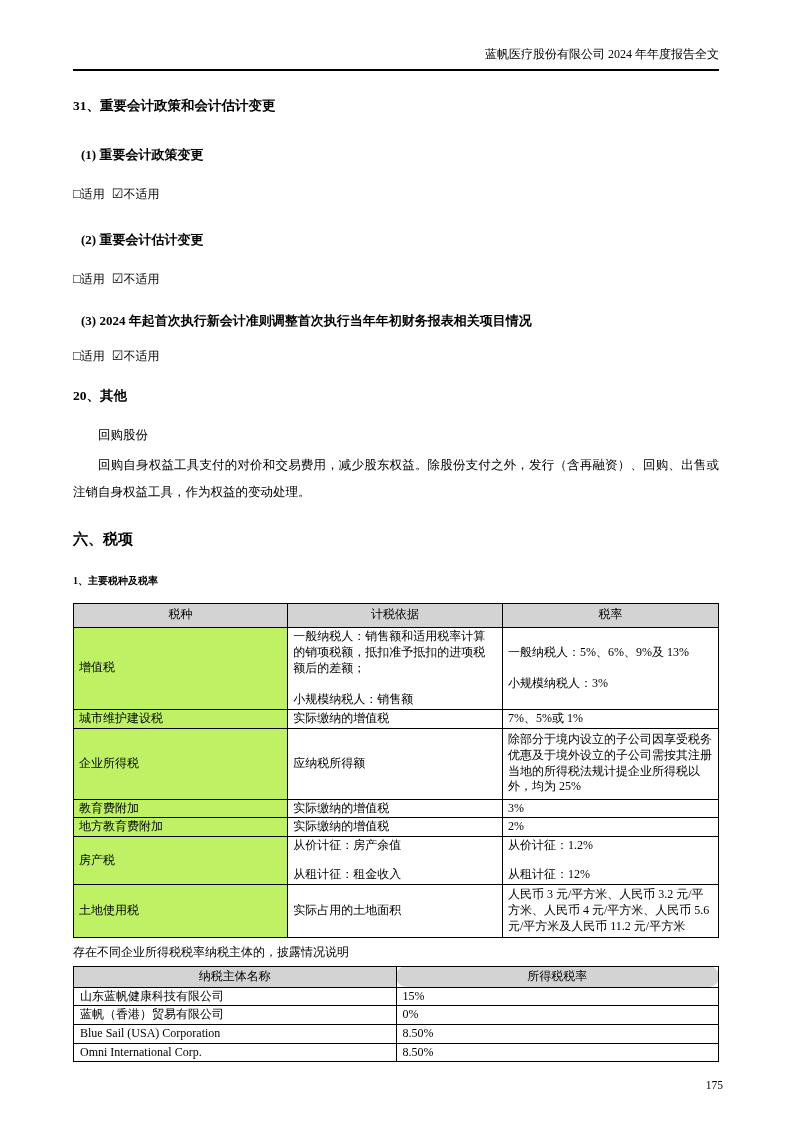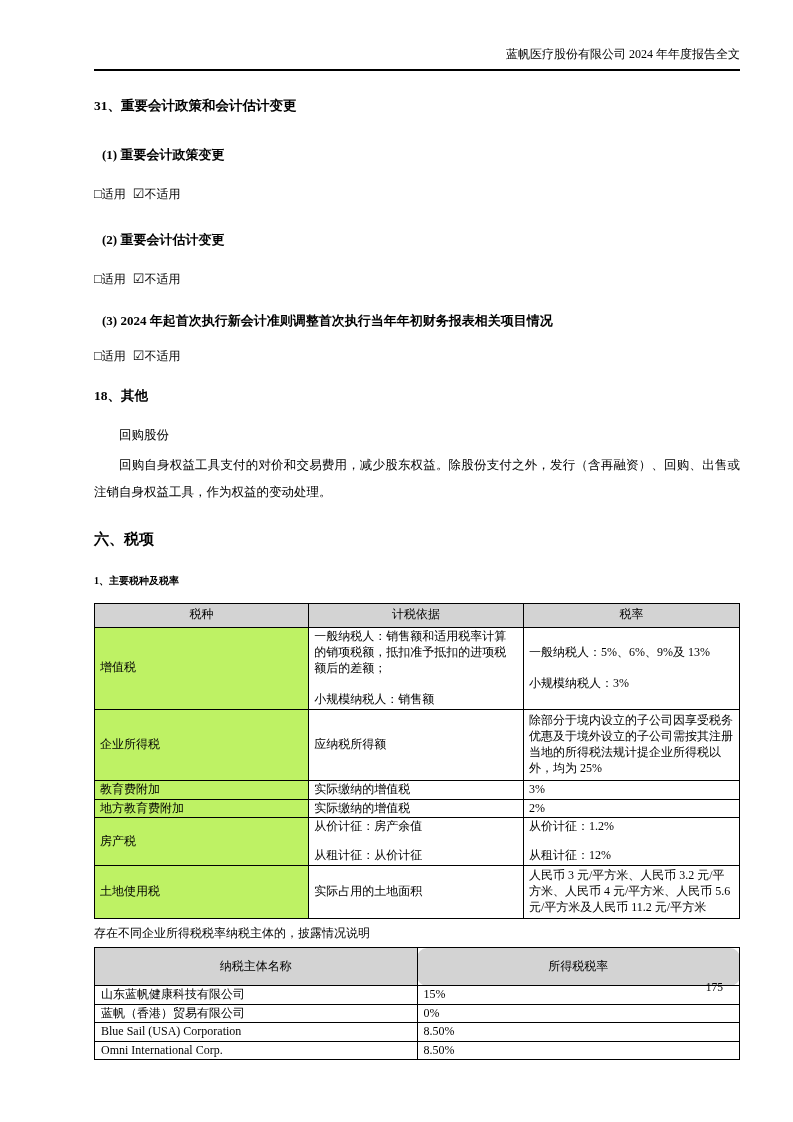--- a/index.html
+++ b/index.html
@@ -4,21 +4,21 @@
 <style>
   * { box-sizing: border-box; margin: 0; padding: 0; }
   html, body { background: #ffffff; }
   body {
     width: 793px; height: 1122px;
     position: relative;
     overflow: hidden;
     font-family: "Liberation Serif", "DejaVu Serif", serif;
     color: #000;
   }
-  .content { width: 646px; margin-left: 94px; }
+  .content { width: 646px; margin-left: 73px; }
 
   .doc-header {
     padding-top: 46px;
     padding-bottom: 6px;
     border-bottom: 2px solid #000;
     text-align: right;
     font-size: 12px;
   }
 
   .h-num { font-size: 13.5px; font-weight: bold; margin-top: 26px; }
@@ -65,28 +65,28 @@
   .tbl-note { margin-top: 6px; font-size: 12px; }
 
   .entity-table { margin-top: 5px; border: 1.5px solid #000; }
   .entity-table th, .entity-table td {
     border: 1px solid #000;
     padding: 1px 6px;
     line-height: 1.3;
     vertical-align: middle;
     font-weight: normal;
   }
-  .entity-table th { background: #d3d3d3; text-align: center; height: 38px; }
+  .entity-table th { background: #d3d3d3; text-align: center; height: 21px; }
   .entity-table td { height: 17px; text-align: left; }
   .entity-table .col-name { width: 50%; }
   .entity-table .col-rate { width: 50%; border-radius: 10px; }
 
   .page-number {
     position: absolute;
-    top: 981px; right: 70px;
+    top: 1079px; right: 70px;
     font-size: 11.5px;
     font-family: "Liberation Serif", "DejaVu Serif", serif;
   }
 
   .rh-82 { height: 82px; }
   .rh-18 { height: 18px; }
   .rh-71 { height: 71px; }
   .rh-17 { height: 17px; }
   .rh-45 { height: 45px; }
   .rh-53 { height: 53px; }
@@ -110,21 +110,21 @@
   <div class="h-sub">(2) 重要会计估计变更</div>
   <div class="checkline">
     <span class="cb-pair"><span class="cb-glyph">□</span><span>适用</span></span><span class="cb-pair"><span class="cb-glyph">☑</span><span>不适用</span></span>
   </div>
 
   <div class="h-sub tight">(3) 2024 年起首次执行新会计准则调整首次执行当年年初财务报表相关项目情况</div>
   <div class="checkline" style="margin-top:18px">
     <span class="cb-pair"><span class="cb-glyph">□</span><span>适用</span></span><span class="cb-pair"><span class="cb-glyph">☑</span><span>不适用</span></span>
   </div>
 
-  <div class="h-num" style="margin-top:22px">18、其他</div>
+  <div class="h-num" style="margin-top:22px">20、其他</div>
   <div class="para-label">回购股份</div>
   <div class="para-body">回购自身权益工具支付的对价和交易费用，减少股东权益。除股份支付之外，发行（含再融资）、回购、出售或注销自身权益工具，作为权益的变动处理。</div>
 
   <div class="h-big">六、税项</div>
   <div class="h-mid">1、主要税种及税率</div>
 
   <table class="tax-table">
     <thead>
       <tr>
         <th class="col-type">税种</th>
@@ -137,40 +137,45 @@
         <td class="shaded">增值税</td>
         <td class="just">
           <div class="cell-para">一般纳税人：销售额和适用税率计算的销项税额，抵扣准予抵扣的进项税额后的差额；</div>
           <div class="cell-para">小规模纳税人：销售额</div>
         </td>
         <td>
           <div class="cell-para">一般纳税人：5%、6%、9%及 13%</div>
           <div class="cell-para">小规模纳税人：3%</div>
         </td>
       </tr>
+      <tr class="rh-18">
+        <td class="shaded">城市维护建设税</td>
+        <td>实际缴纳的增值税</td>
+        <td>7%、5%或 1%</td>
+      </tr>
       <tr class="rh-71">
         <td class="shaded">企业所得税</td>
         <td>应纳税所得额</td>
         <td class="just">除部分于境内设立的子公司因享受税务优惠及于境外设立的子公司需按其注册当地的所得税法规计提企业所得税以外，均为 25%</td>
       </tr>
       <tr class="rh-17">
         <td class="shaded">教育费附加</td>
         <td>实际缴纳的增值税</td>
         <td>3%</td>
       </tr>
       <tr class="rh-17">
         <td class="shaded">地方教育费附加</td>
         <td>实际缴纳的增值税</td>
         <td>2%</td>
       </tr>
       <tr class="rh-45">
         <td class="shaded">房产税</td>
         <td>
           <div class="cell-para-sm">从价计征：房产余值</div>
-          <div class="cell-para-sm">从租计征：从价计征</div>
+          <div class="cell-para-sm">从租计征：租金收入</div>
         </td>
         <td>
           <div class="cell-para-sm">从价计征：1.2%</div>
           <div class="cell-para-sm">从租计征：12%</div>
         </td>
       </tr>
       <tr class="rh-53">
         <td class="shaded">土地使用税</td>
         <td>实际占用的土地面积</td>
         <td class="just">人民币 3 元/平方米、人民币 3.2 元/平方米、人民币 4 元/平方米、人民币 5.6 元/平方米及人民币 11.2 元/平方米</td>

